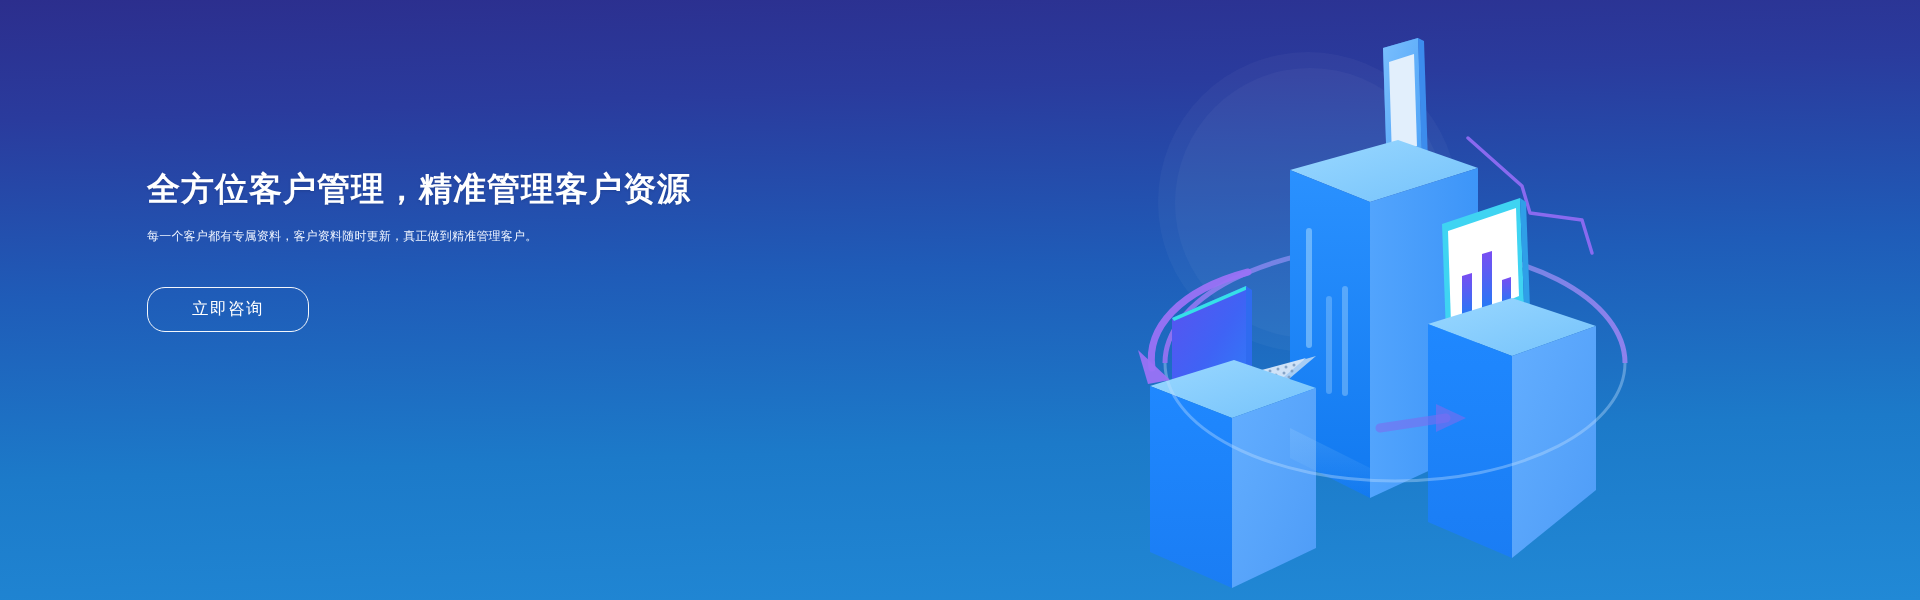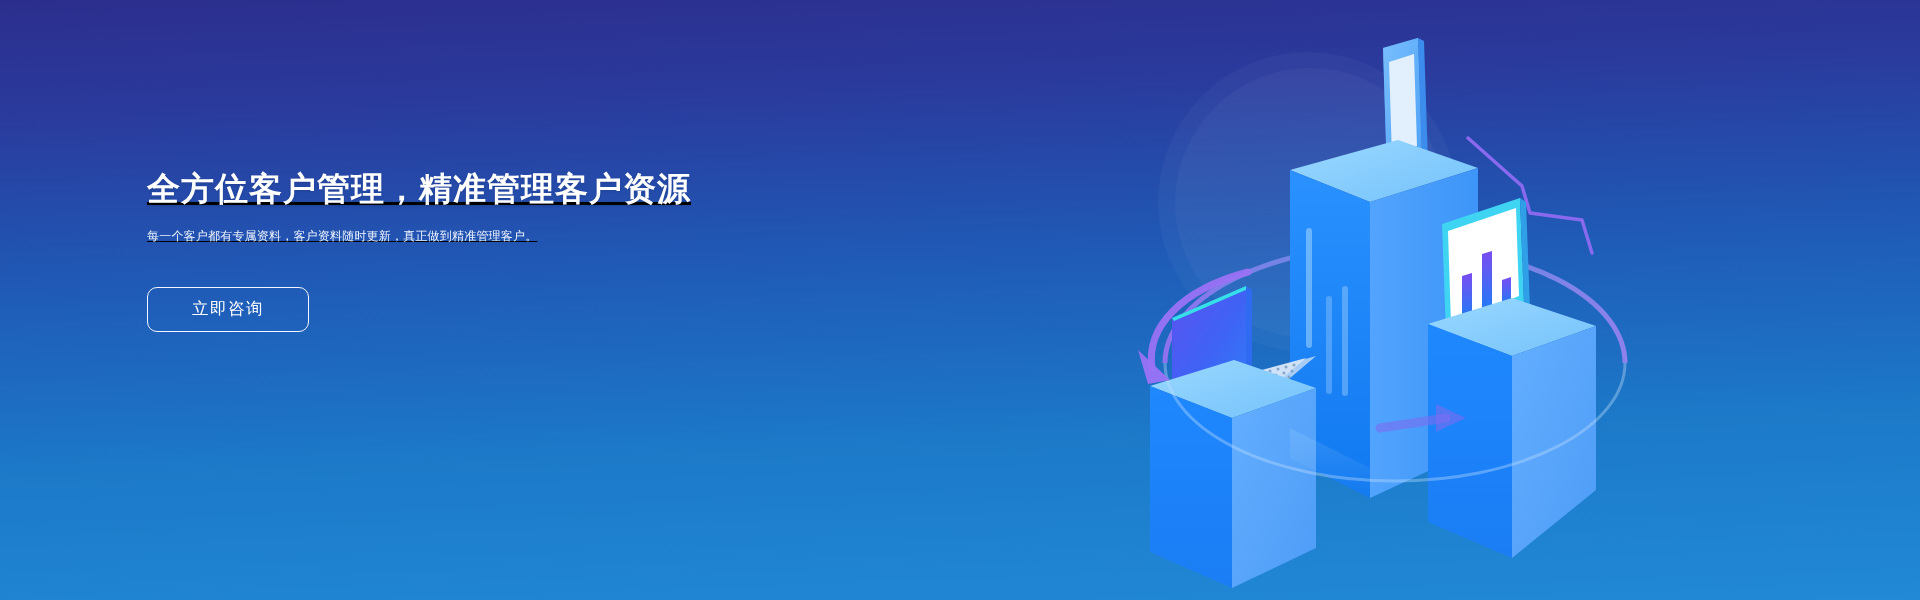--- a/index.html
+++ b/index.html
@@ -22,21 +22,20 @@
     background: rgba(255,255,255,0.035);
     pointer-events: none;
   }
   #bgCircleA { left: 1158px; top: 52px; width: 300px; height: 300px; }
 
   
   #copy {
     position: absolute;
     left: 147px; top: 168px;
     width: 620px;
-    text-decoration: underline;
   }
   #headline {
     color: #ffffff;
     font-size: 33px;
     font-weight: bold;
     letter-spacing: 1px;
     line-height: 1.25;
     white-space: nowrap;
     text-shadow: 0 1px 3px rgba(0,0,0,0.12);
   }
@@ -48,21 +47,21 @@
     width: 596px;
     letter-spacing: 0.2px;
   }
   #ctaWrap { margin-top: 40px; }
   #ctaButton {
     display: inline-flex;
     align-items: center;
     justify-content: center;
     width: 162px; height: 45px;
     border: 1.6px solid rgba(255,255,255,0.95);
-    border-radius: 10px;
+    border-radius: 18px;
     color: #ffffff;
     background: transparent;
     font-size: 16.5px;
     letter-spacing: 1.5px;
     cursor: pointer;
     font-family: inherit;
   }
 
   
   #art {

